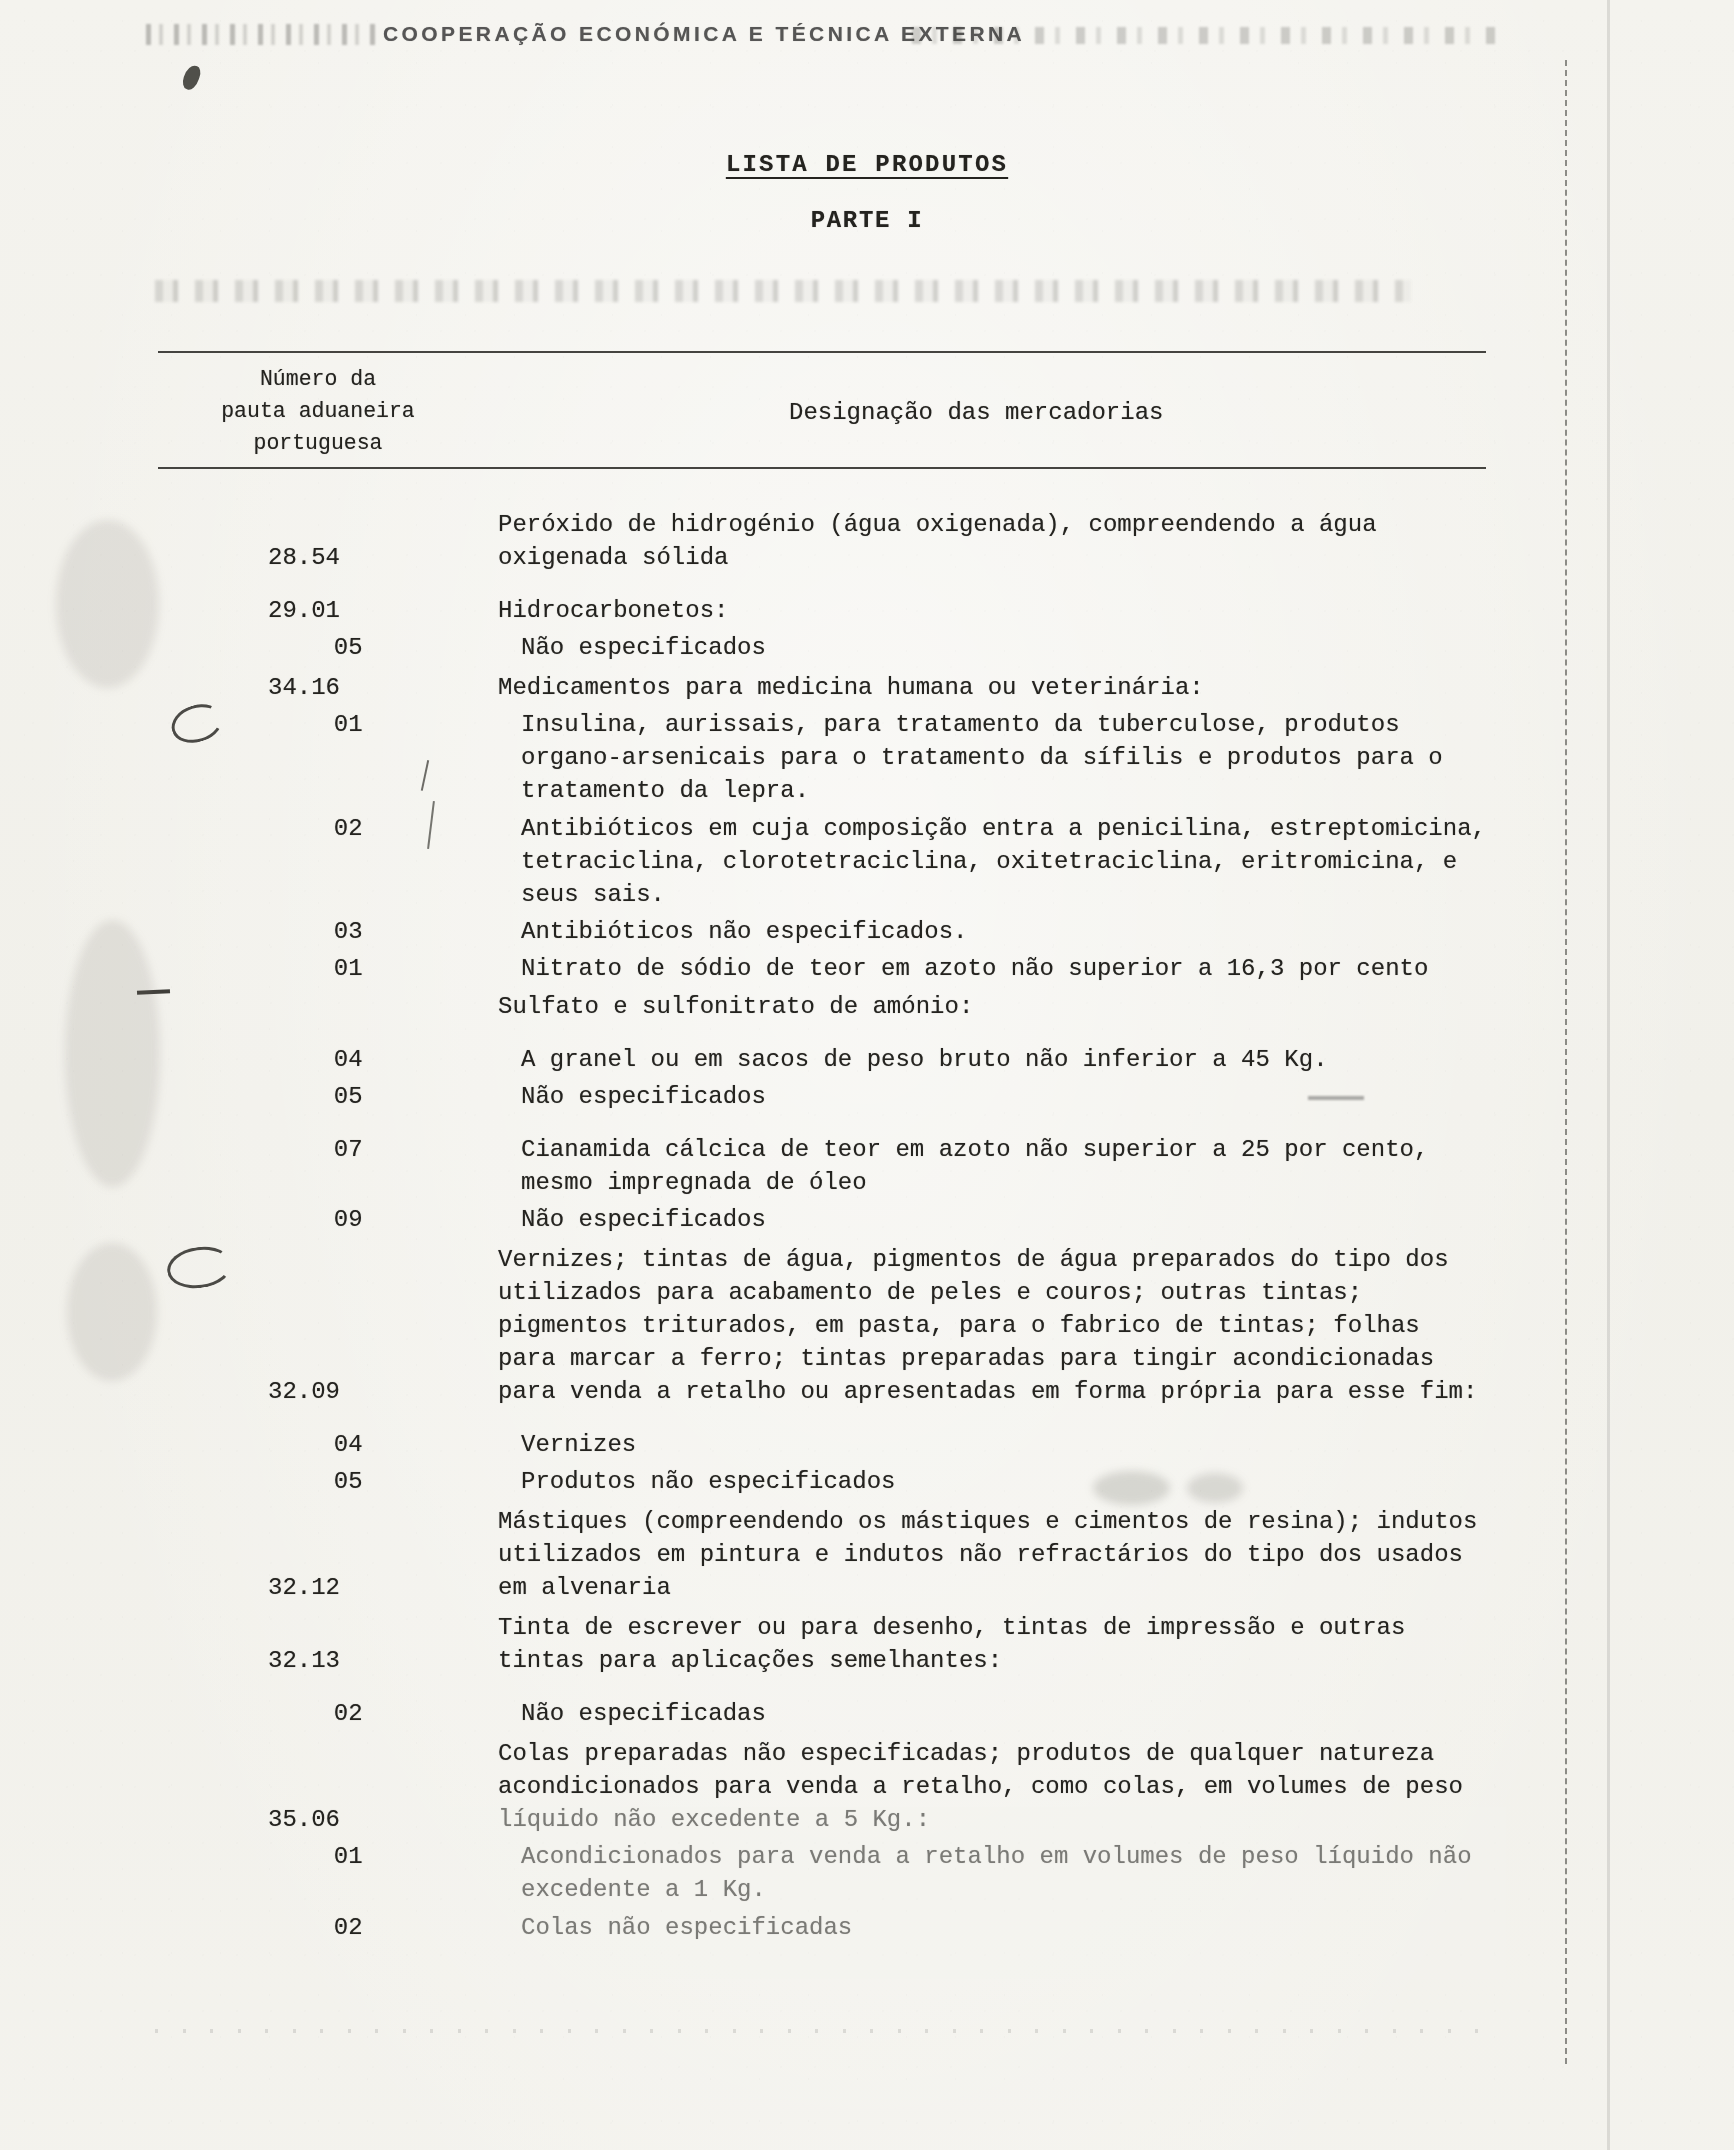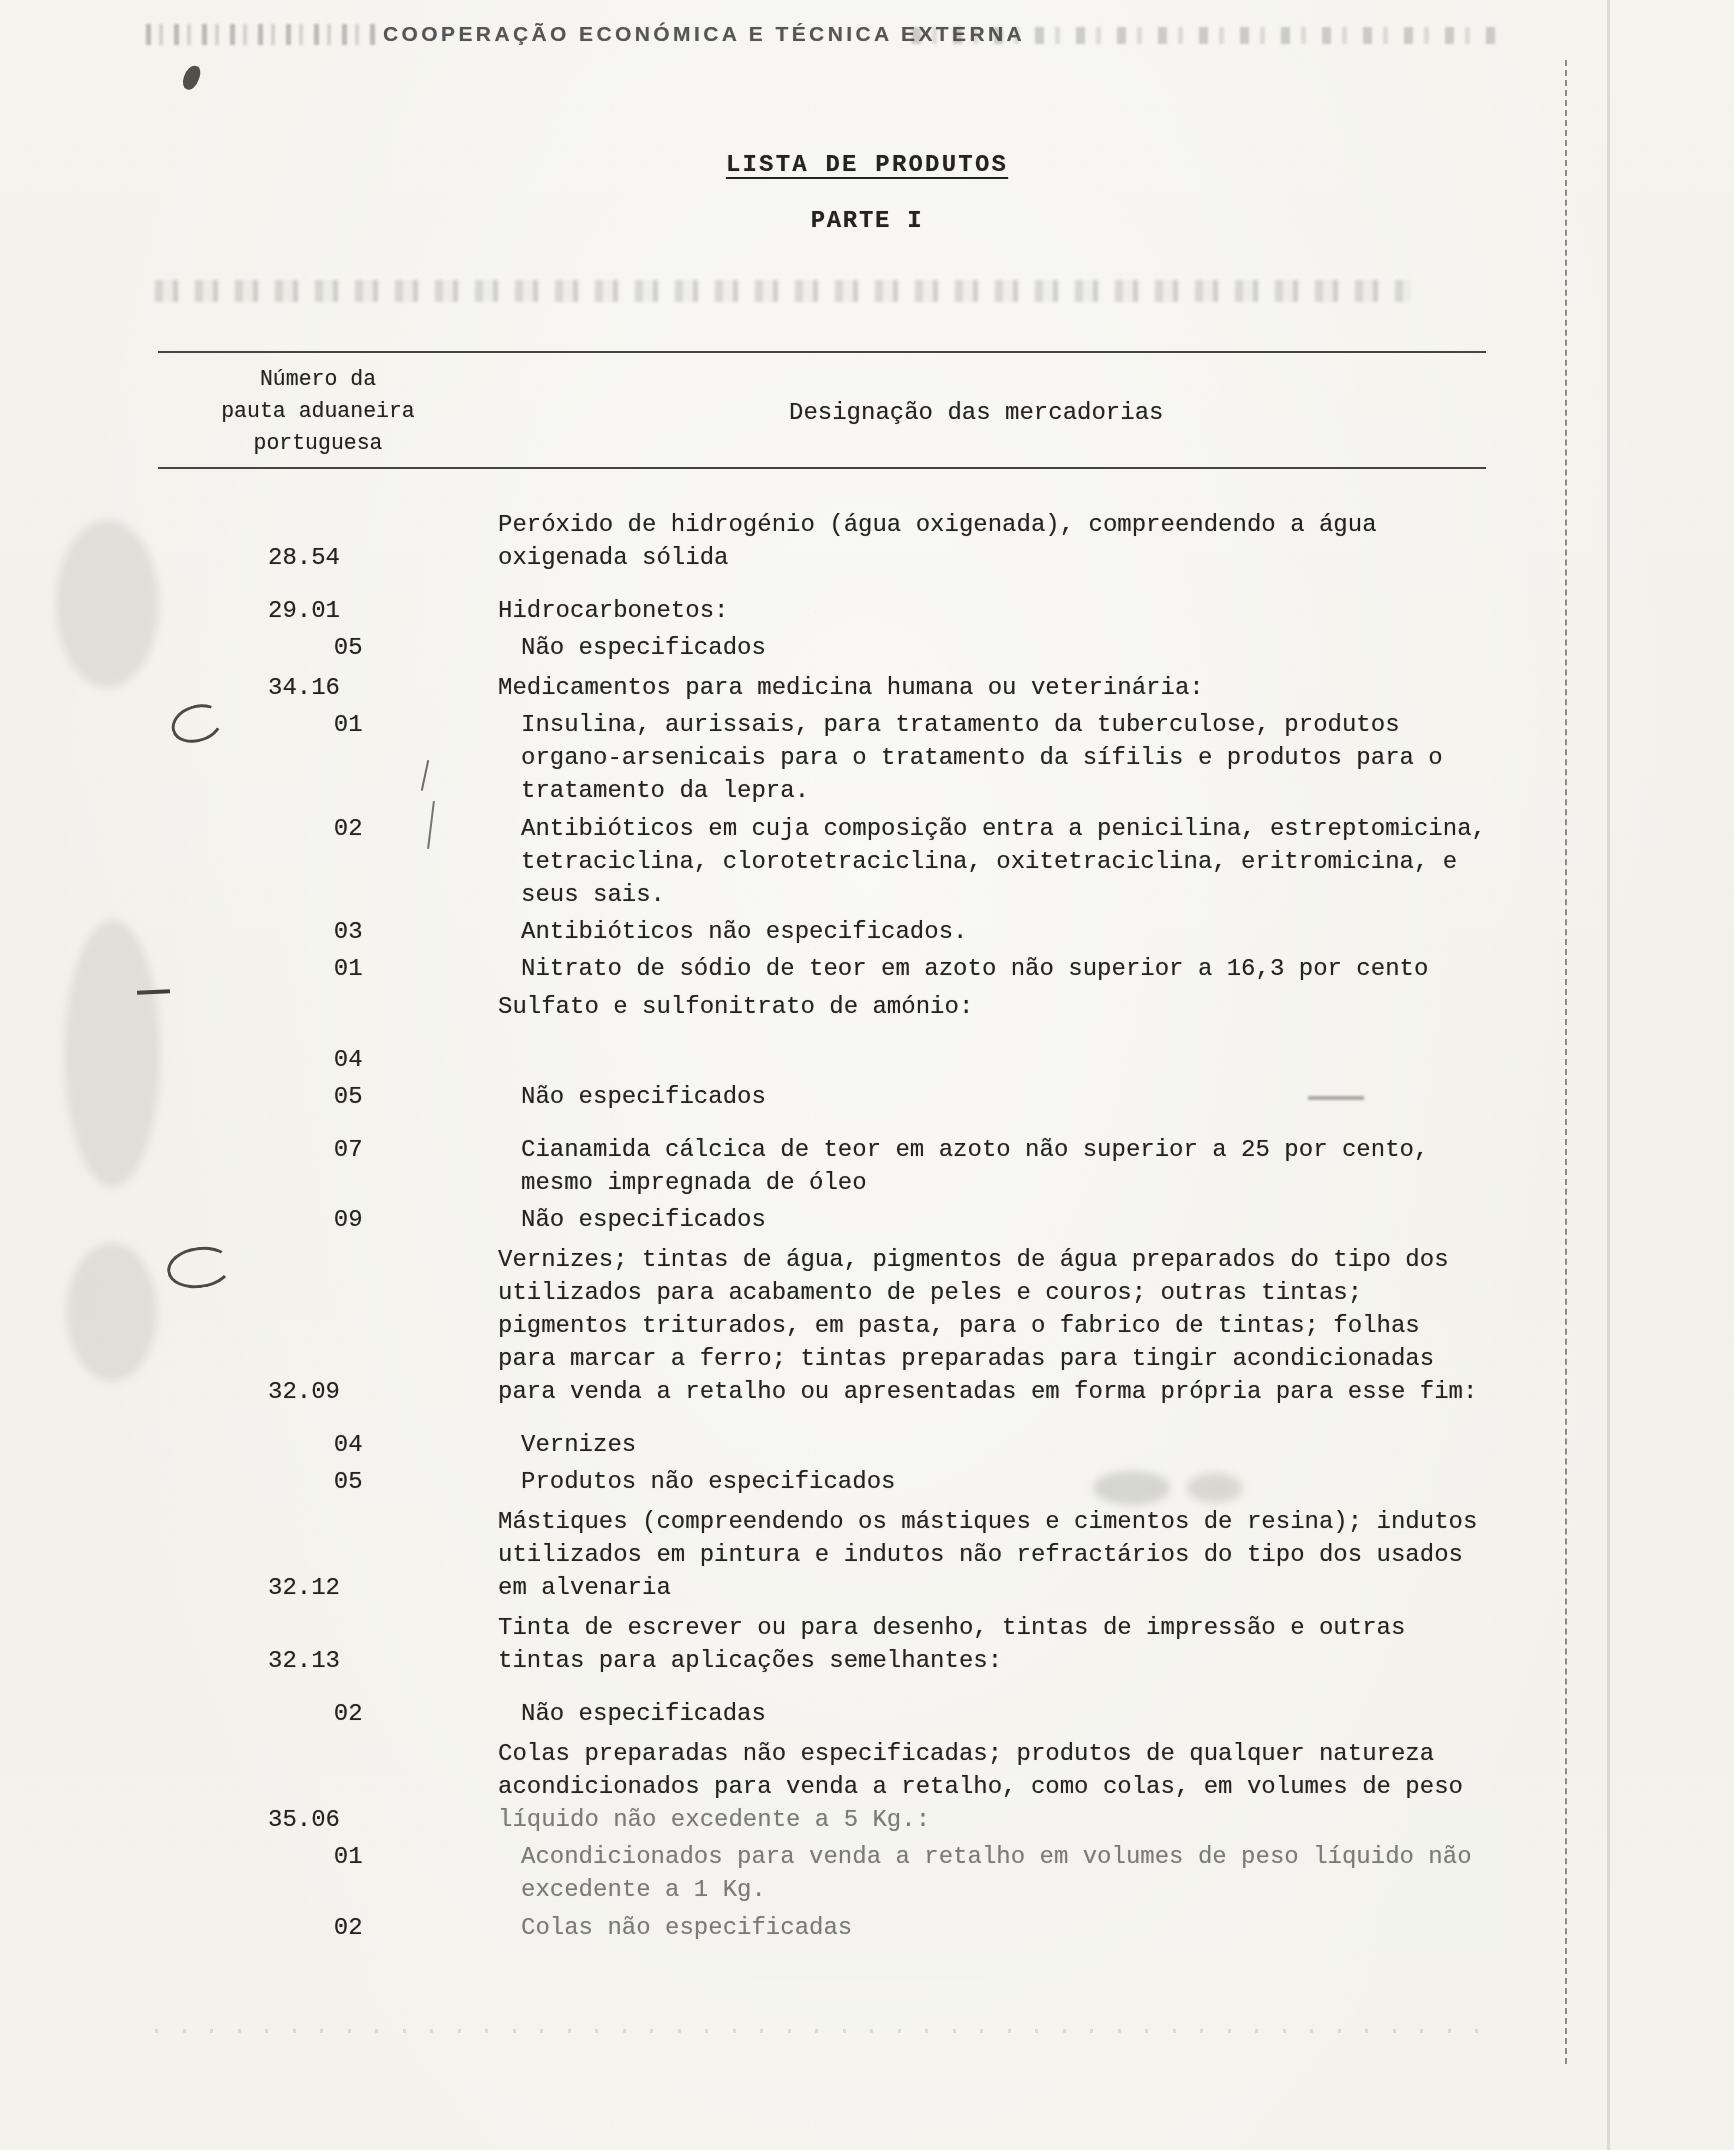--- a/index.html
+++ b/index.html
@@ -182,20 +182,21 @@
       <div class="text">Nitrato de sódio de teor em azoto não superior a 16,3 por cento</div>
     </div>
 
     <div class="row cont">
       <div class="num"></div>
       <div class="text">Sulfato e sulfonitrato de amónio:</div>
     </div>
 
     <div class="row sub gap">
       <div class="num">04</div>
+      <div class="text">A granel ou em sacos de peso bruto não inferior a 45 Kg.</div>
     </div>
 
     <div class="row sub">
       <div class="num">05</div>
       <div class="text">Não especificados</div>
     </div>
 
     <div class="row sub gap">
       <div class="num">07</div>
       <div class="text">Cianamida cálcica de teor em azoto não superior a 25 por cento, mesmo impregnada de óleo</div>

